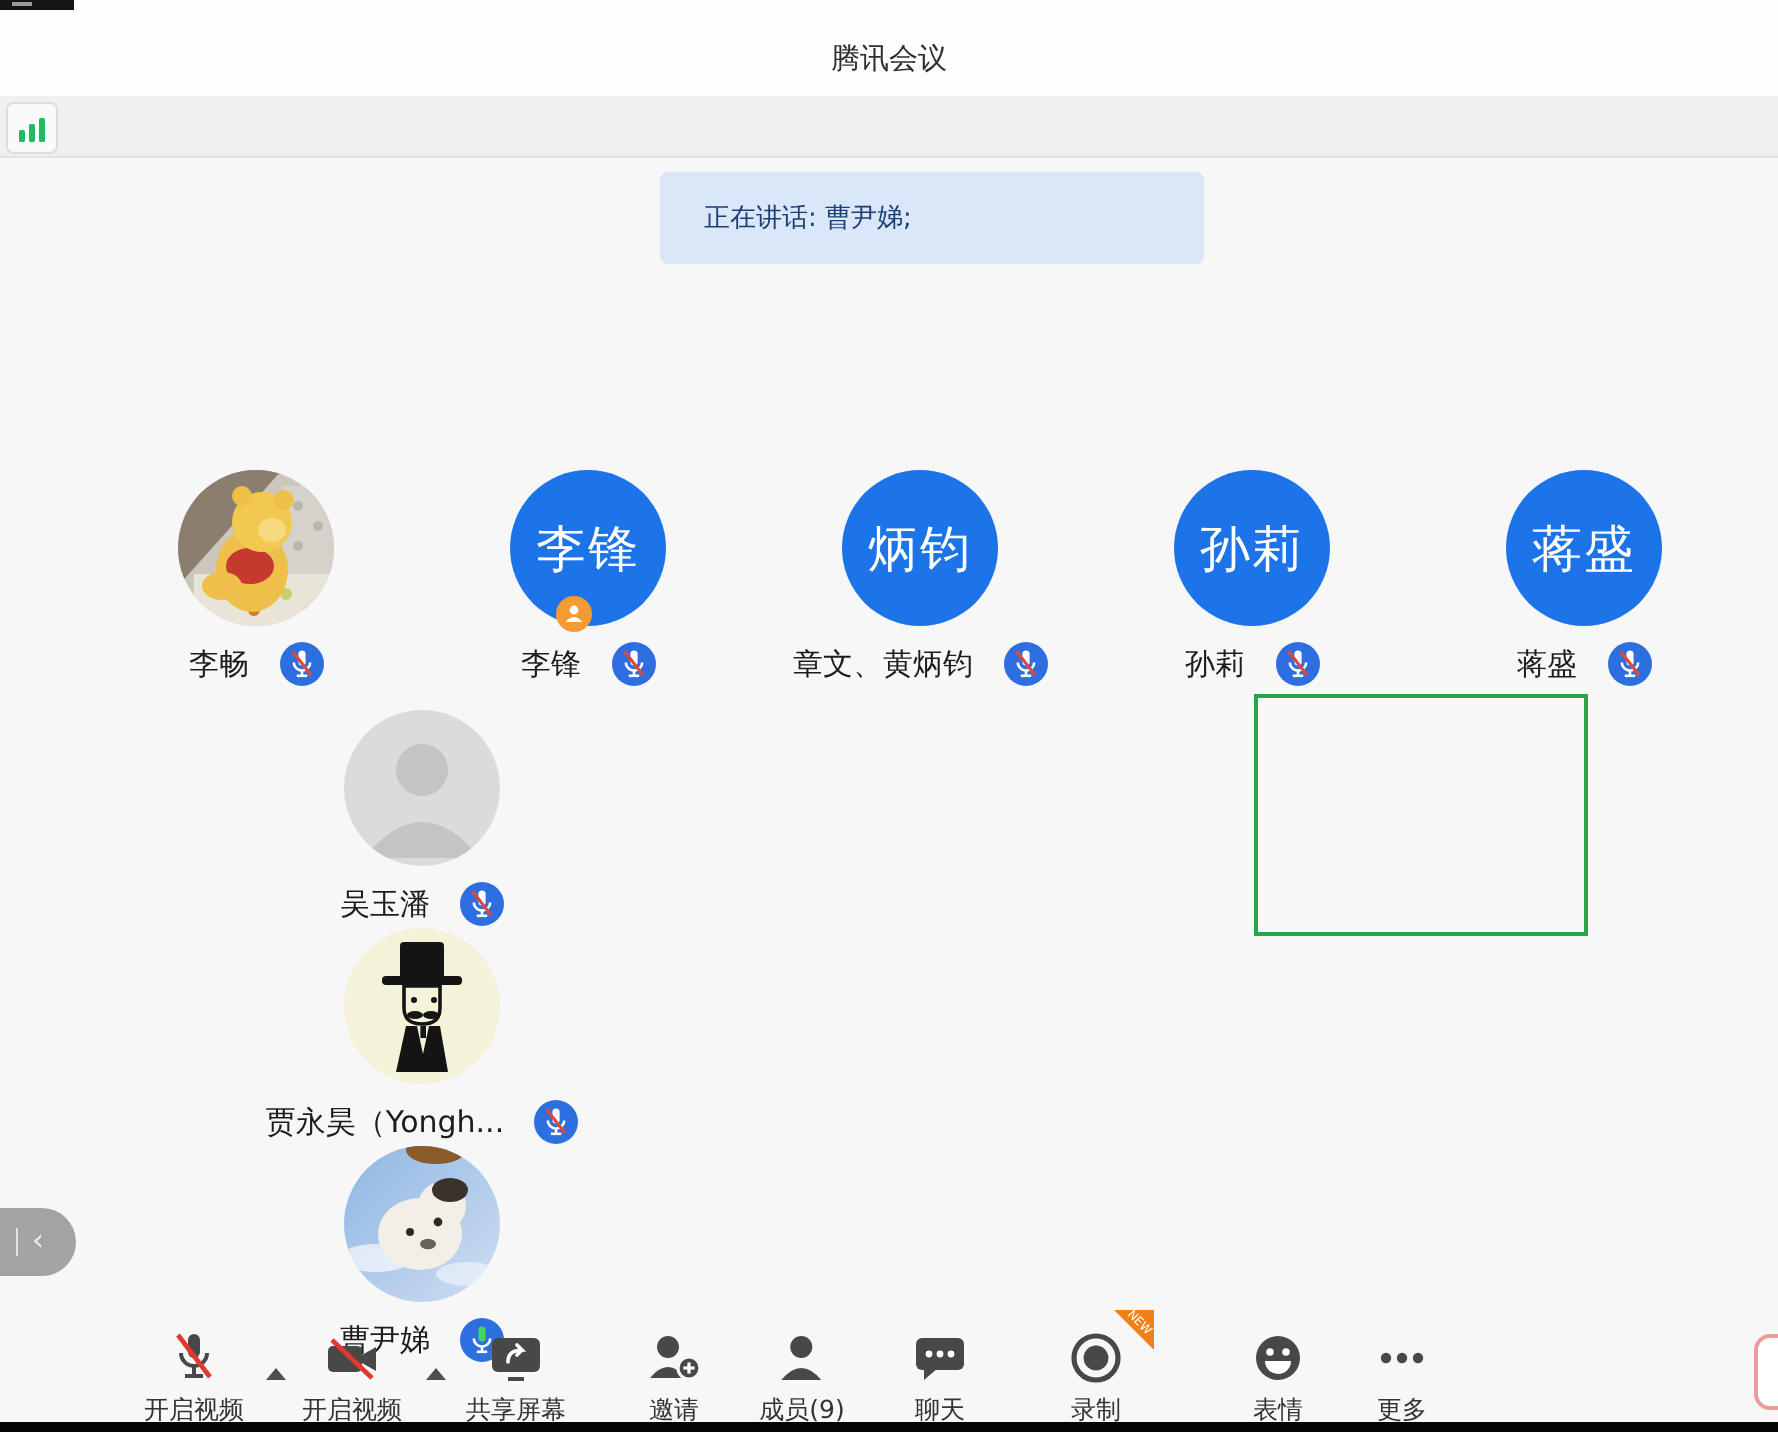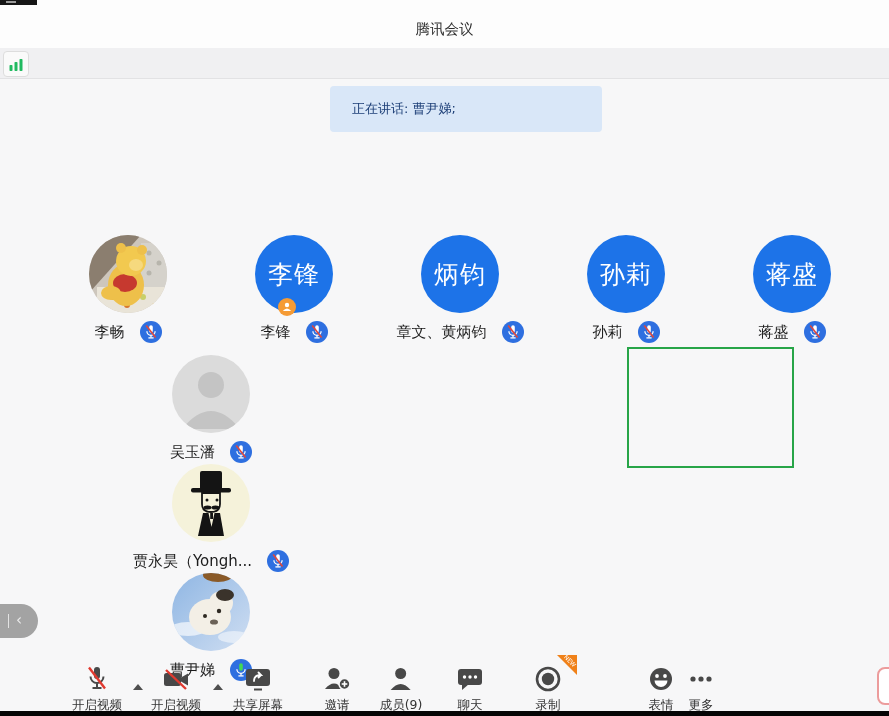--- a/index.html
+++ b/index.html
@@ -378,21 +378,21 @@
       <span class="new-ribbon">
         <svg width="24" height="24" viewBox="0 0 24 24">
             <polygon points="4,0 24,0 24,20" fill="#f08119"></polygon>
             <text x="15.5" y="7.5" font-size="6" fill="#fff" text-anchor="middle" transform="rotate(45 15.5 7.5)">NEW</text>
           </svg>
       </span>
     </span>
     <span class="tb-label">录制</span>
   </div>
 
-  <div class="tb-item" style="left:661px">
+  <div class="tb-item" style="left:639px">
     <span class="tb-icon">
       <svg width="30" height="30" viewBox="0 0 30 30">
           <circle cx="15" cy="15" r="11" fill="#484848"></circle>
           <circle cx="11" cy="12" r="1.9" fill="#fff"></circle>
           <circle cx="19" cy="12" r="1.9" fill="#fff"></circle>
           <path d="M8.5 16.5 a6.5 6.5 0 0 0 13 0 Z" fill="#fff"></path>
         </svg>
     </span>
     <span class="tb-label">表情</span>
   </div>

